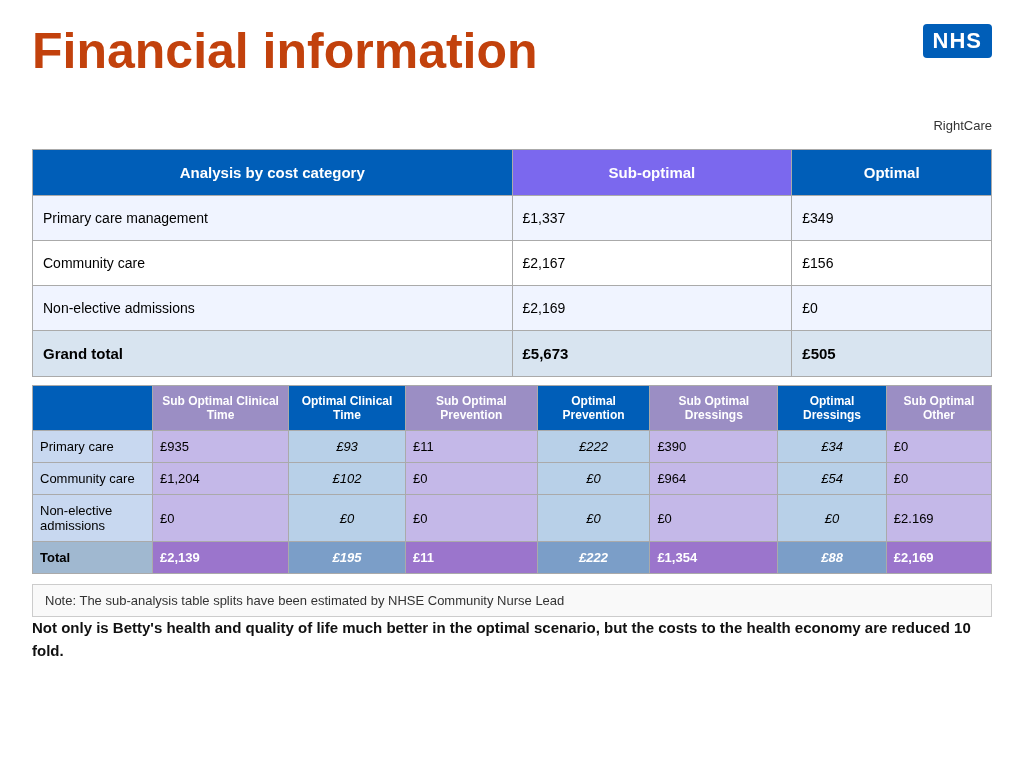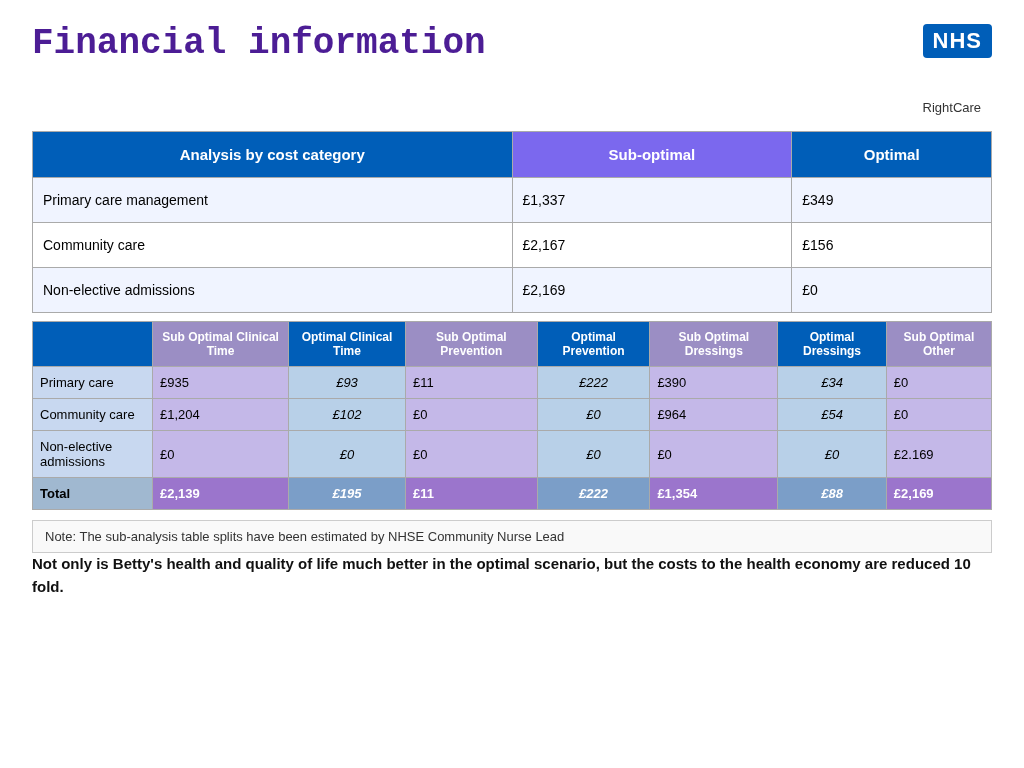--- a/index.html
+++ b/index.html
@@ -13,32 +13,31 @@
     }
 
     .header-row {
       display: flex;
       justify-content: space-between;
       align-items: flex-start;
       margin-bottom: 16px;
     }
 
     .page-title {
-      font-size: 36px;
+      font-size: 50px;
       font-weight: 900;
-      color: #4c1d95;
+      color: #c2410c;
       line-height: 1.1;
-      font-family: Liberation Mono, monospace;
     }
 
     .nhs-logo {
       display: flex;
       flex-direction: column;
-      align-items: flex-start;
-      gap: 2px;
+      align-items: flex-end;
+      gap: 20px;
     }
 
     .nhs-badge {
       background: #005EB8;
       color: #fff;
       font-size: 22px;
       font-weight: 900;
       padding: 4px 10px;
       border-radius: 4px;
       letter-spacing: 1px;
@@ -224,20 +223,25 @@
     </tr>
     <tr>
       <td>Community care</td>
       <td>£2,167</td>
       <td>£156</td>
     </tr>
     <tr>
       <td>Non-elective admissions</td>
       <td>£2,169</td>
       <td>£0</td>
+    </tr>
+    <tr class="grand-total-row">
+      <td>Grand total</td>
+      <td>£5,673</td>
+      <td>£505</td>
     </tr>
   </tbody>
 </table>
 
 <table class="detail-table">
   <thead>
     <tr>
       <th class="empty-header"></th>
       <th class="subopt-col">Sub Optimal Clinical Time</th>
       <th class="opt-col">Optimal Clinical Time</th>

